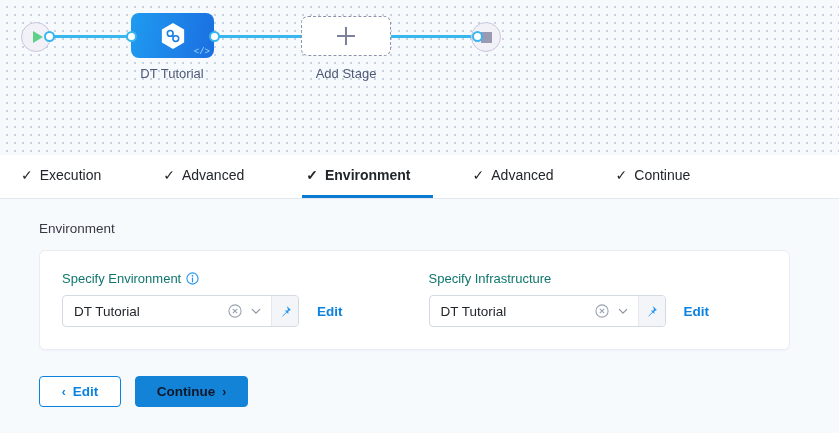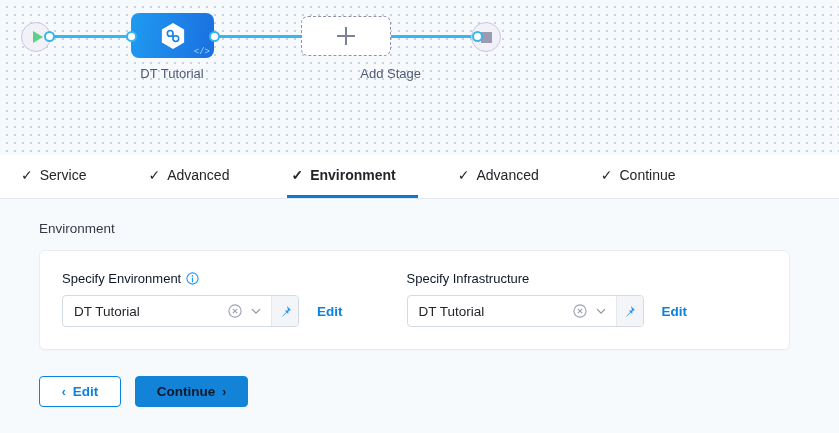--- a/index.html
+++ b/index.html
@@ -89,21 +89,21 @@
   .plus {
     position: relative; width: 18px; height: 18px;
   }
   .plus::before, .plus::after {
     content: ""; position: absolute; background: #7a8199;
   }
   .plus::before { left: 8px; top: 0; width: 2px; height: 18px; }
   .plus::after  { top: 8px; left: 0; height: 2px; width: 18px; }
   .add-label {
     position: absolute; top: 66px; left: 271px;
-    width: 150px; text-align: right;
+    width: 150px; text-align: center;
     font-size: 13px; color: #4f5875;
   }
 
   
   .tabbar {
     display: flex;
     align-items: flex-end;
     height: 44px;
     background: #ffffff;
     border-bottom: 1px solid #e3e8ef;
@@ -137,24 +137,24 @@
   .card {
     width: 751px;
     background: #ffffff;
     border: 1px solid #e8edf3;
     border-radius: 6px;
     padding: 20px 22px 22px 22px;
     display: flex;
     box-shadow: 0 1px 2px rgba(40,60,90,0.04);
   }
   .field-group { display: flex; flex-direction: column; }
-  .field-group.second { margin-left: 64px; }
+  .field-group.second { margin-left: 86px; }
   .field-label {
     font-size: 13px;
-    color: #0f172a;
+    color: #0f766e;
     margin-bottom: 9px;
     display: flex; align-items: center; gap: 5px;
   }
   .info-icon { width: 13px; height: 13px; }
   .field-row { display: flex; align-items: center; }
   .select-wrap {
     display: flex; align-items: center;
     width: 237px; height: 32px;
     border: 1px solid #d3dae3;
     border-radius: 4px;
@@ -247,21 +247,21 @@
 
   <div class="port" style="left:472px;"></div>
   <div class="endnode" style="left:471px;">
     <span class="stop-sq"></span>
   </div>
 </div>
 
 <div class="tabbar">
   <div class="tab">
     <span class="chk">✓</span>
-    <span>Service</span>
+    <span>Execution</span>
   </div>
   <div class="tab">
     <span class="chk">✓</span>
     <span>Advanced</span>
   </div>
   <div class="tab active">
     <span class="chk">✓</span>
     <span>Environment</span>
   </div>
   <div class="tab">

